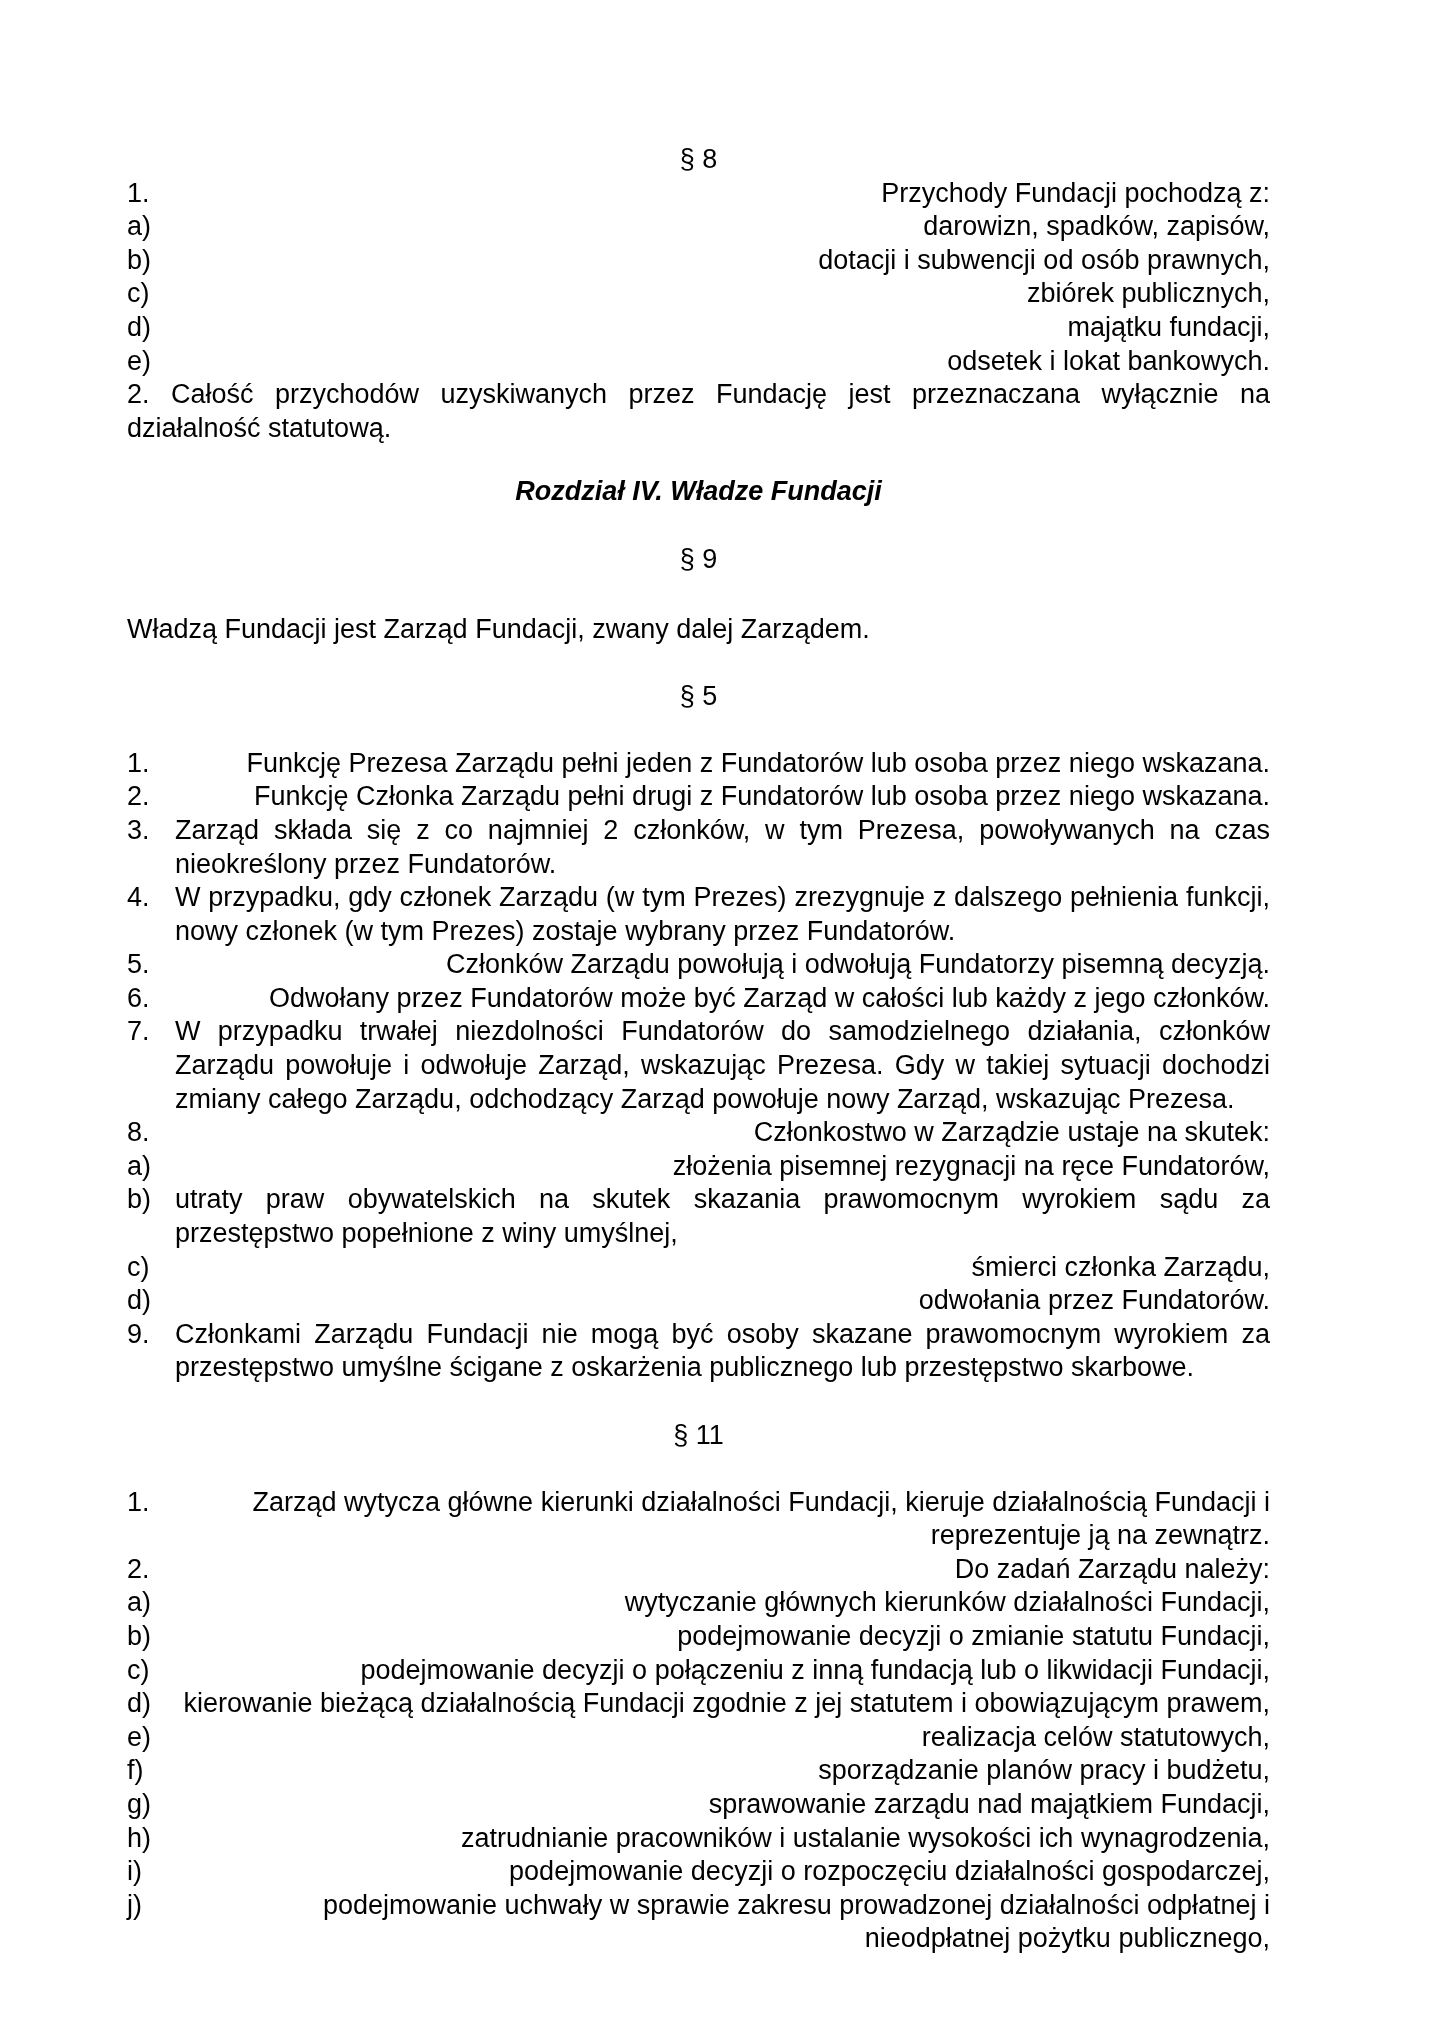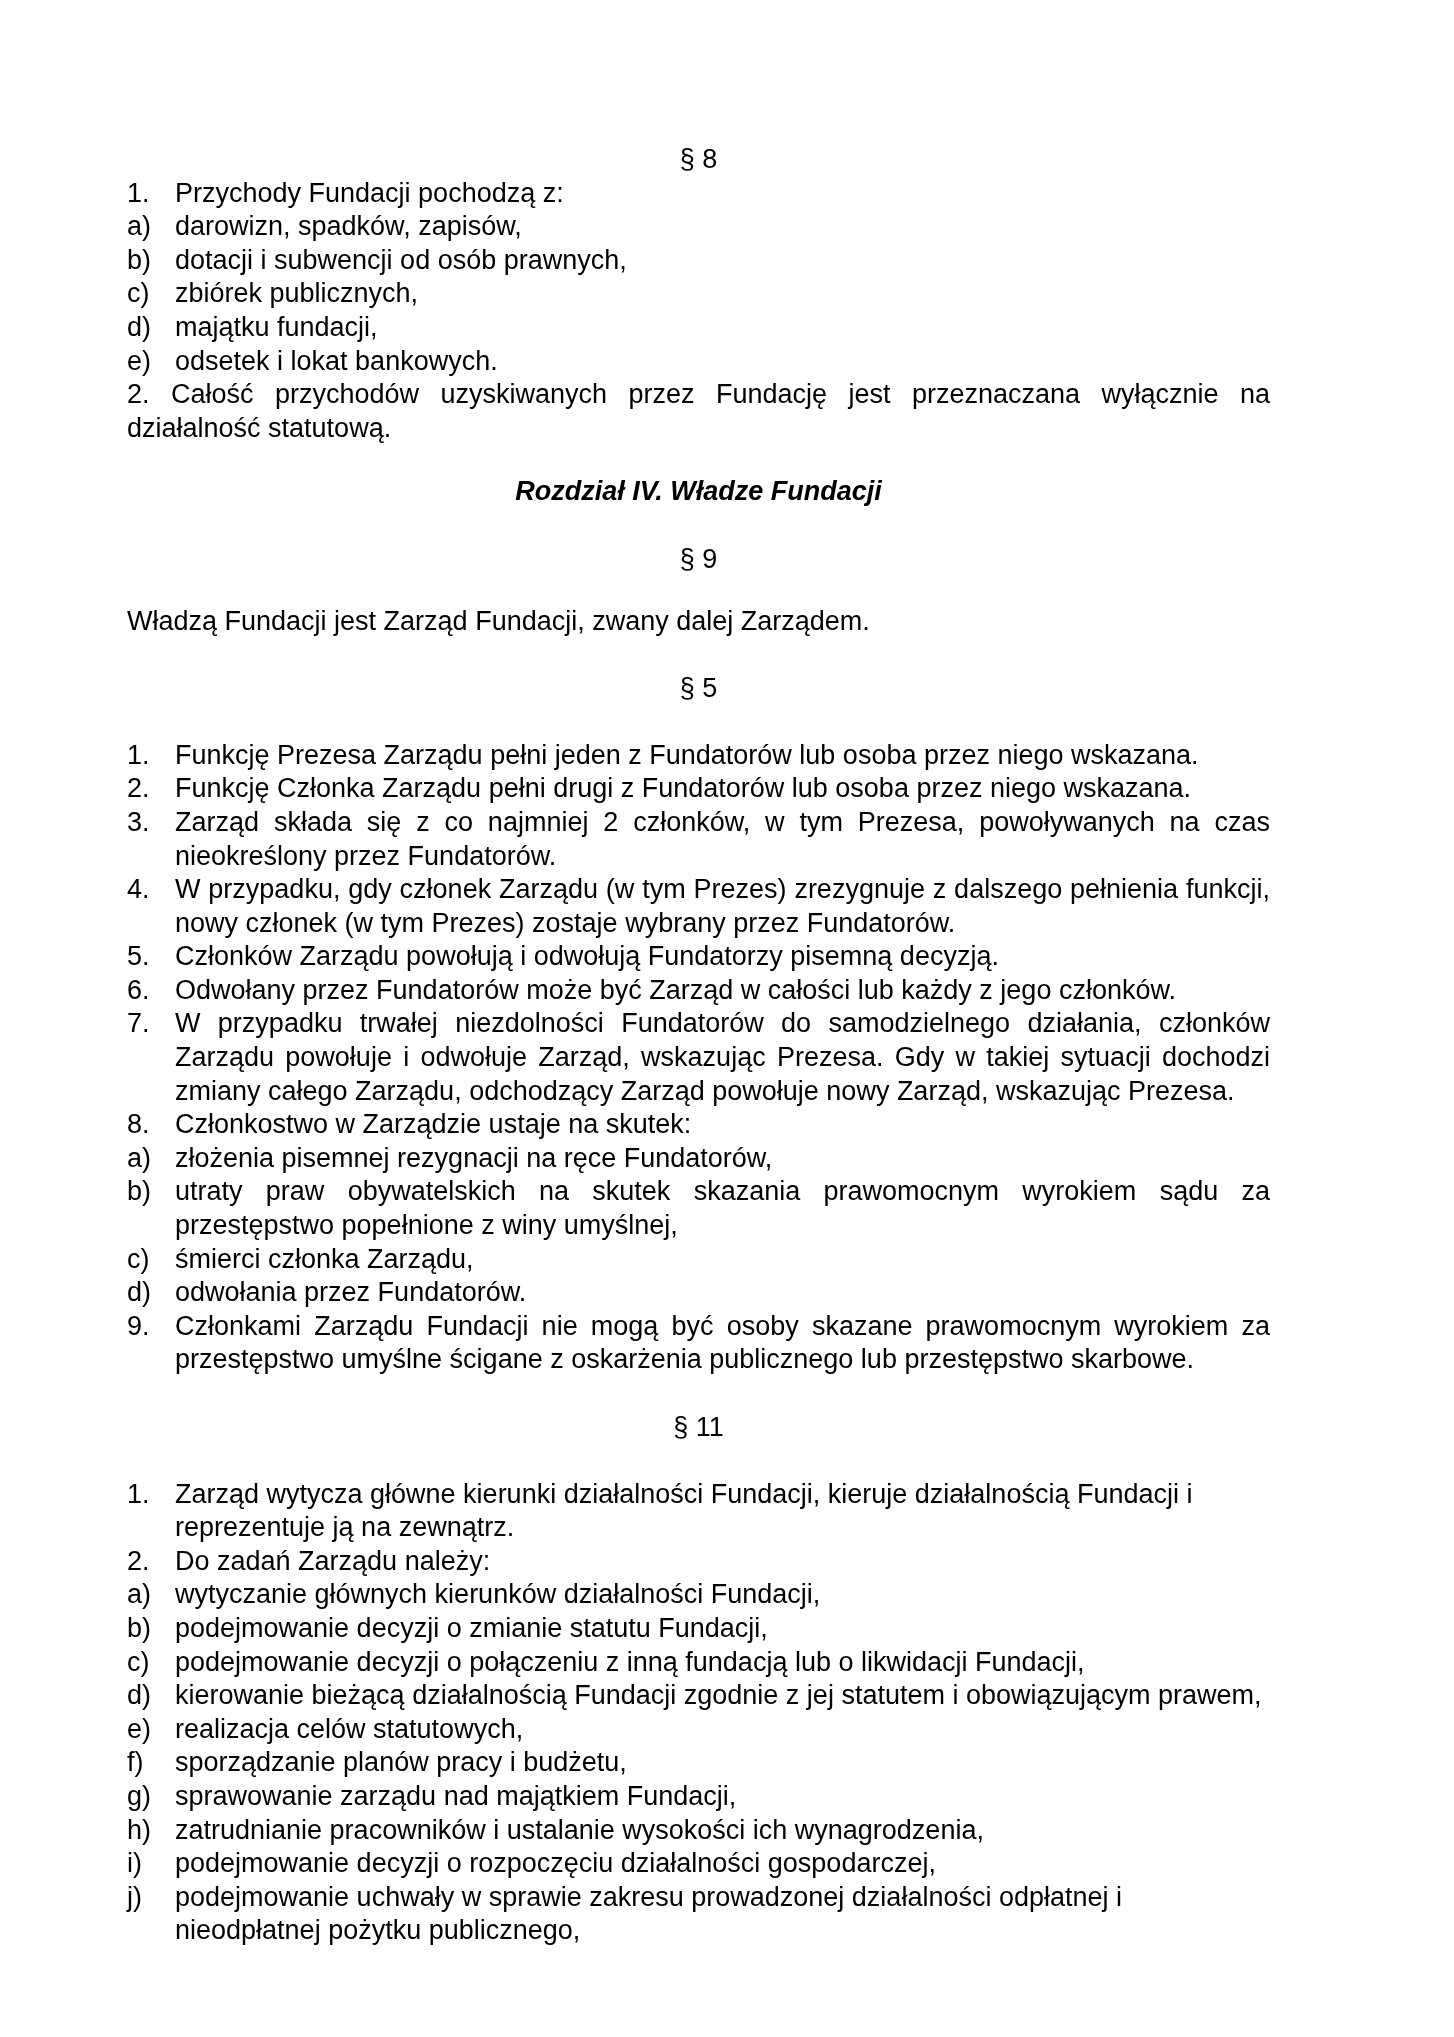--- a/index.html
+++ b/index.html
@@ -14,31 +14,31 @@
     line-height: 33.6px;
     padding: 143px 184px 0 127px;
     overflow: hidden;
   }
   .center { text-align: center; }
   .bold   { font-weight: bold; font-style: italic; }
 
   
   .row  { display: flex; align-items: flex-start; }
   .row .m { flex: 0 0 48px; }
-  .row .t { flex: 1 1 auto; text-align: left; }
+  .row .t { flex: 1 1 auto; text-align: right; }
   .row.j .t { text-align: justify; }
 
   
   .para { margin: 0; text-align: justify; }
   .para-left { margin: 0; text-align: left; }
 
   
   .chapter-heading   { margin-top: 30px; }
   .s9-heading        { margin-top: 34px; }
-  .s9-body           { margin-top: 28px; }
+  .s9-body           { margin-top: 36px; }
   .s10-heading       { margin-top: 34px; }
   .s10-list          { margin-top: 33px; }
   .s11-heading       { margin-top: 34px; text-align: center; }
   .s11-list          { margin-top: 33px; }
 </style>
 </head>
 <body>
 
 <div class="center">§ 8</div>
 

